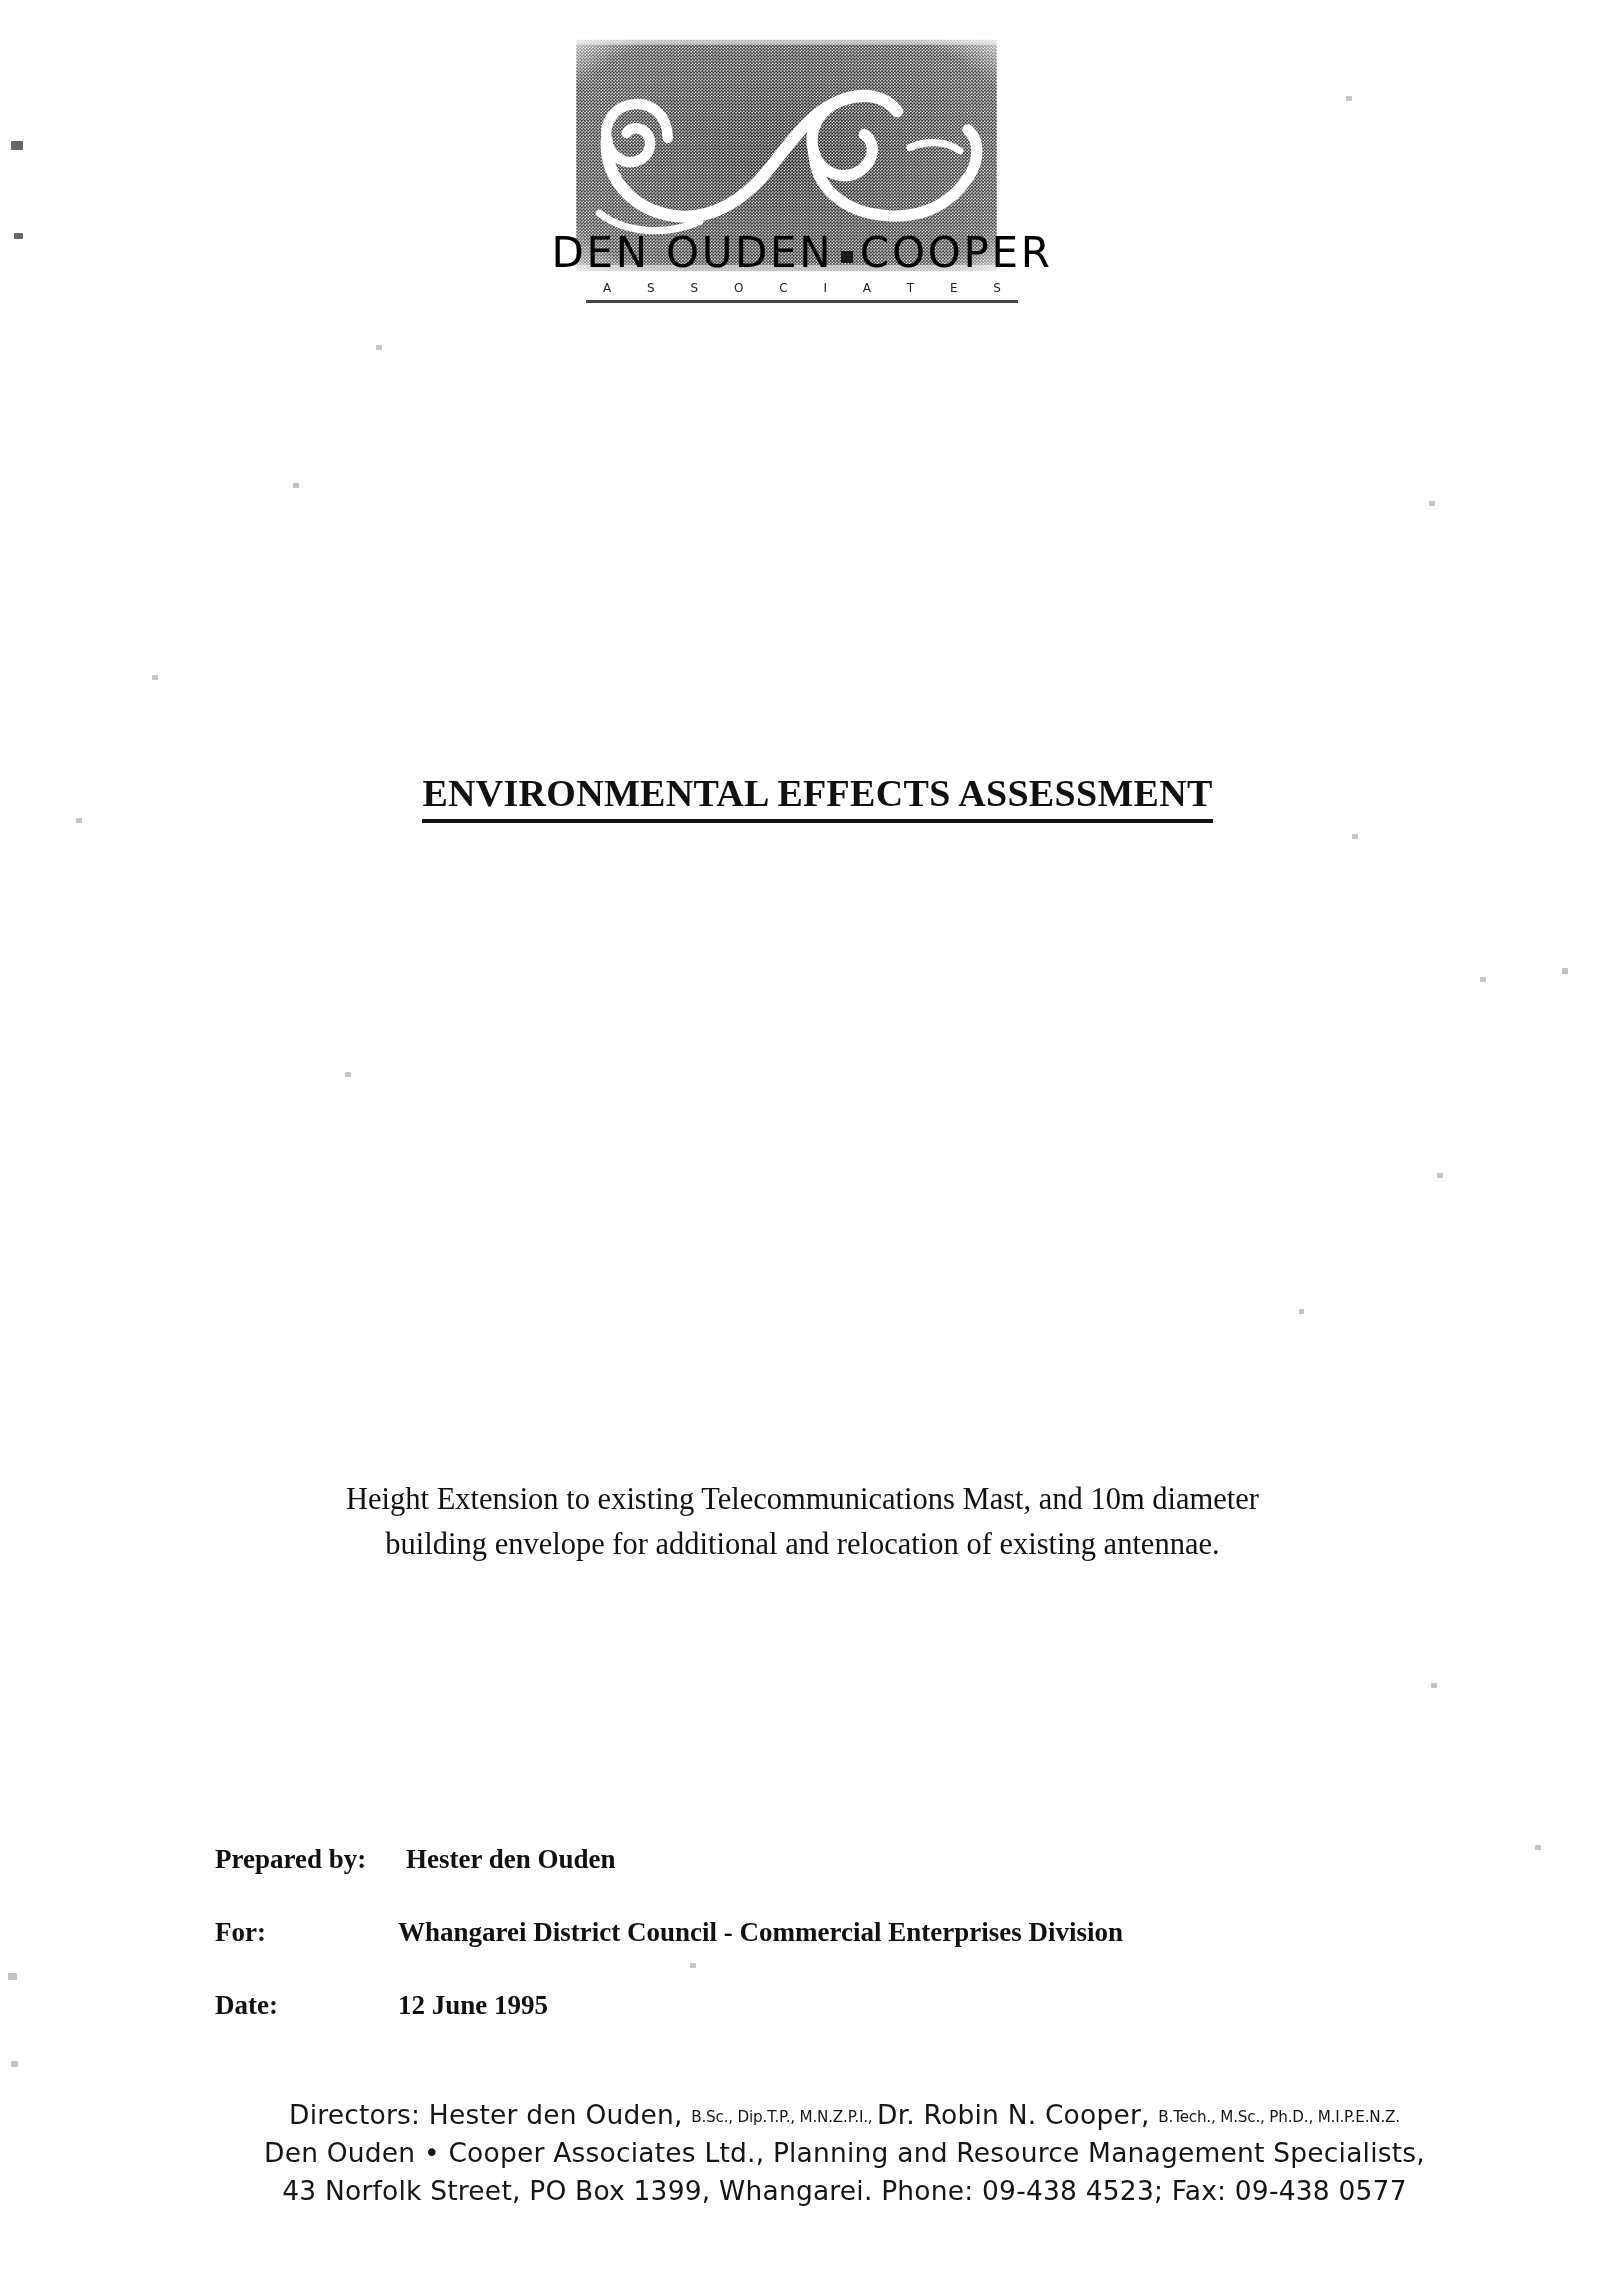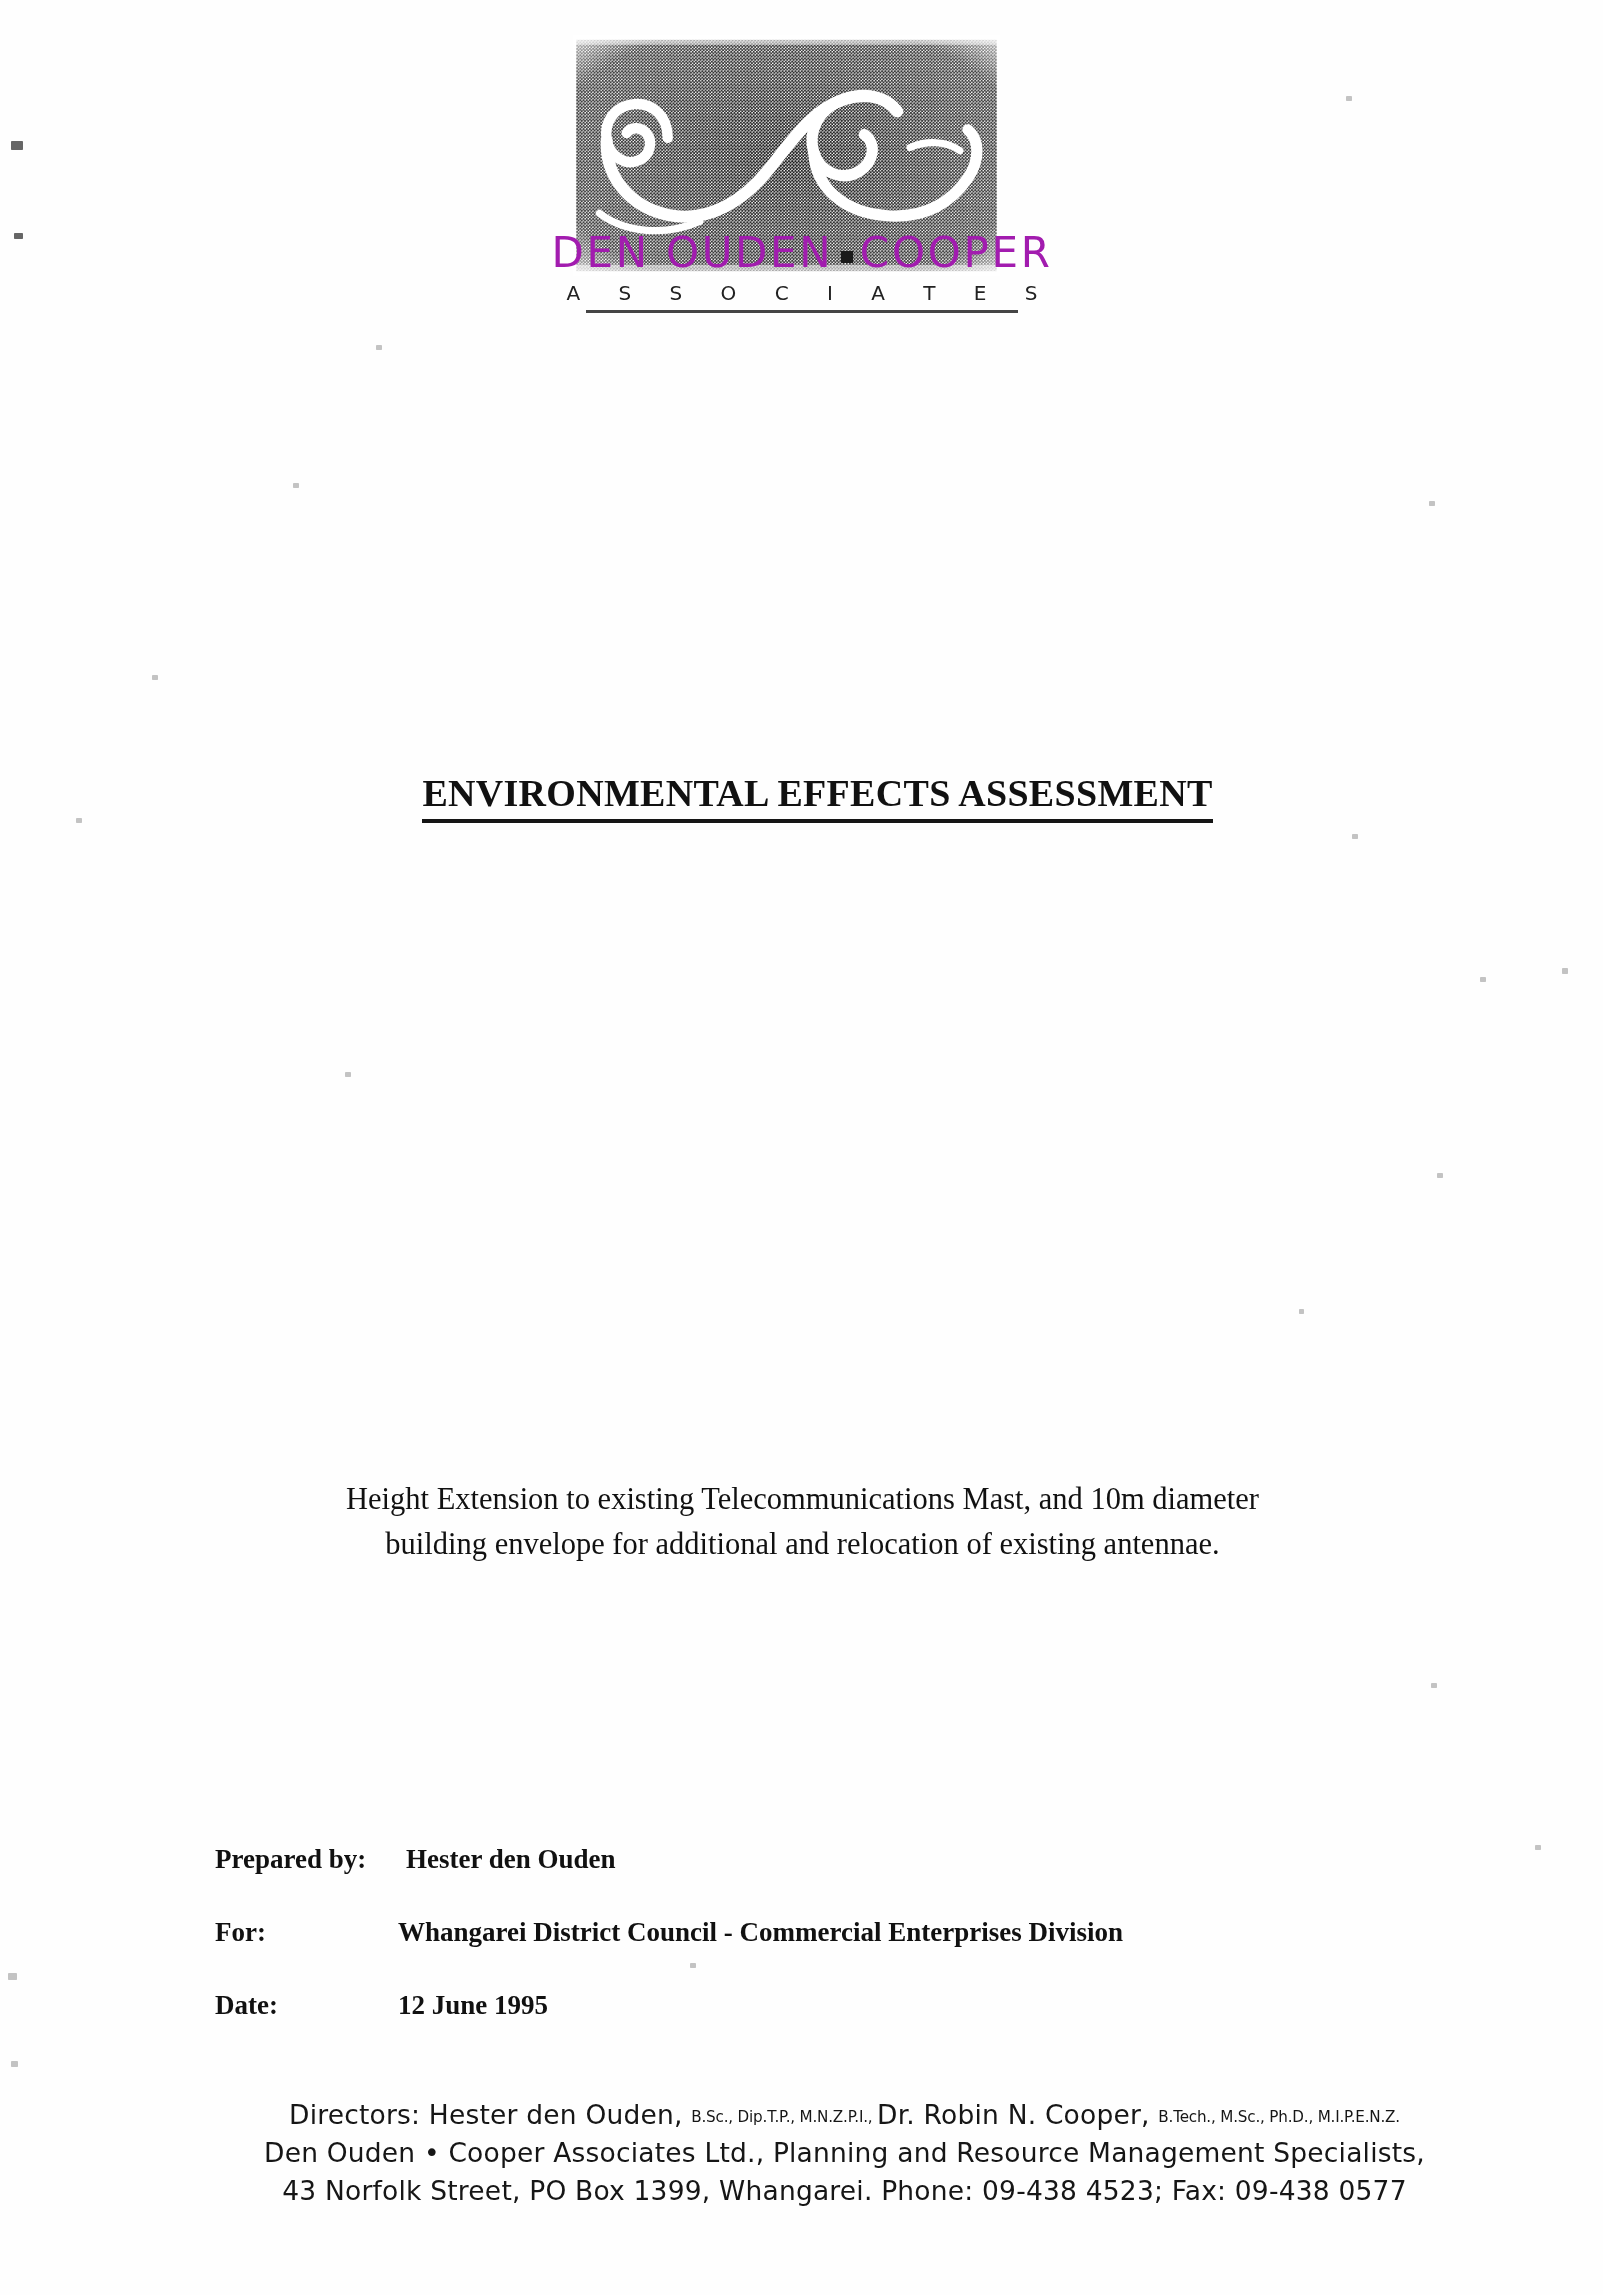--- a/index.html
+++ b/index.html
@@ -44,35 +44,35 @@
     left: 493px;
     top: 231px;
     width: 618px;
     text-align: center;
   }
   .wordmark-main {
     font-family: "DejaVu Sans", "Liberation Sans", sans-serif;
     font-size: 42px;
     letter-spacing: 2.7px;
     font-weight: 400;
-    color: #a21caf;
+    color: #000000;
     white-space: nowrap;
     line-height: 1.05;
   }
   .wordmark-sq {
     display: inline-block;
     width: 12px;
     height: 12px;
     background: #1a1a1a;
     vertical-align: 4px;
     margin: 0 7.2px;
   }
   .wordmark-sub {
     font-family: "DejaVu Sans", "Liberation Sans", sans-serif;
-    font-size: 20px;
+    font-size: 12px;
     letter-spacing: 16px;
     color: #222;
     margin-top: 5.6px;
     padding-left: 16px;
     white-space: nowrap;
   }
   .wordmark-rule {
     margin: 5.6px auto 0;
     width: 432px;
     height: 2.4px;

